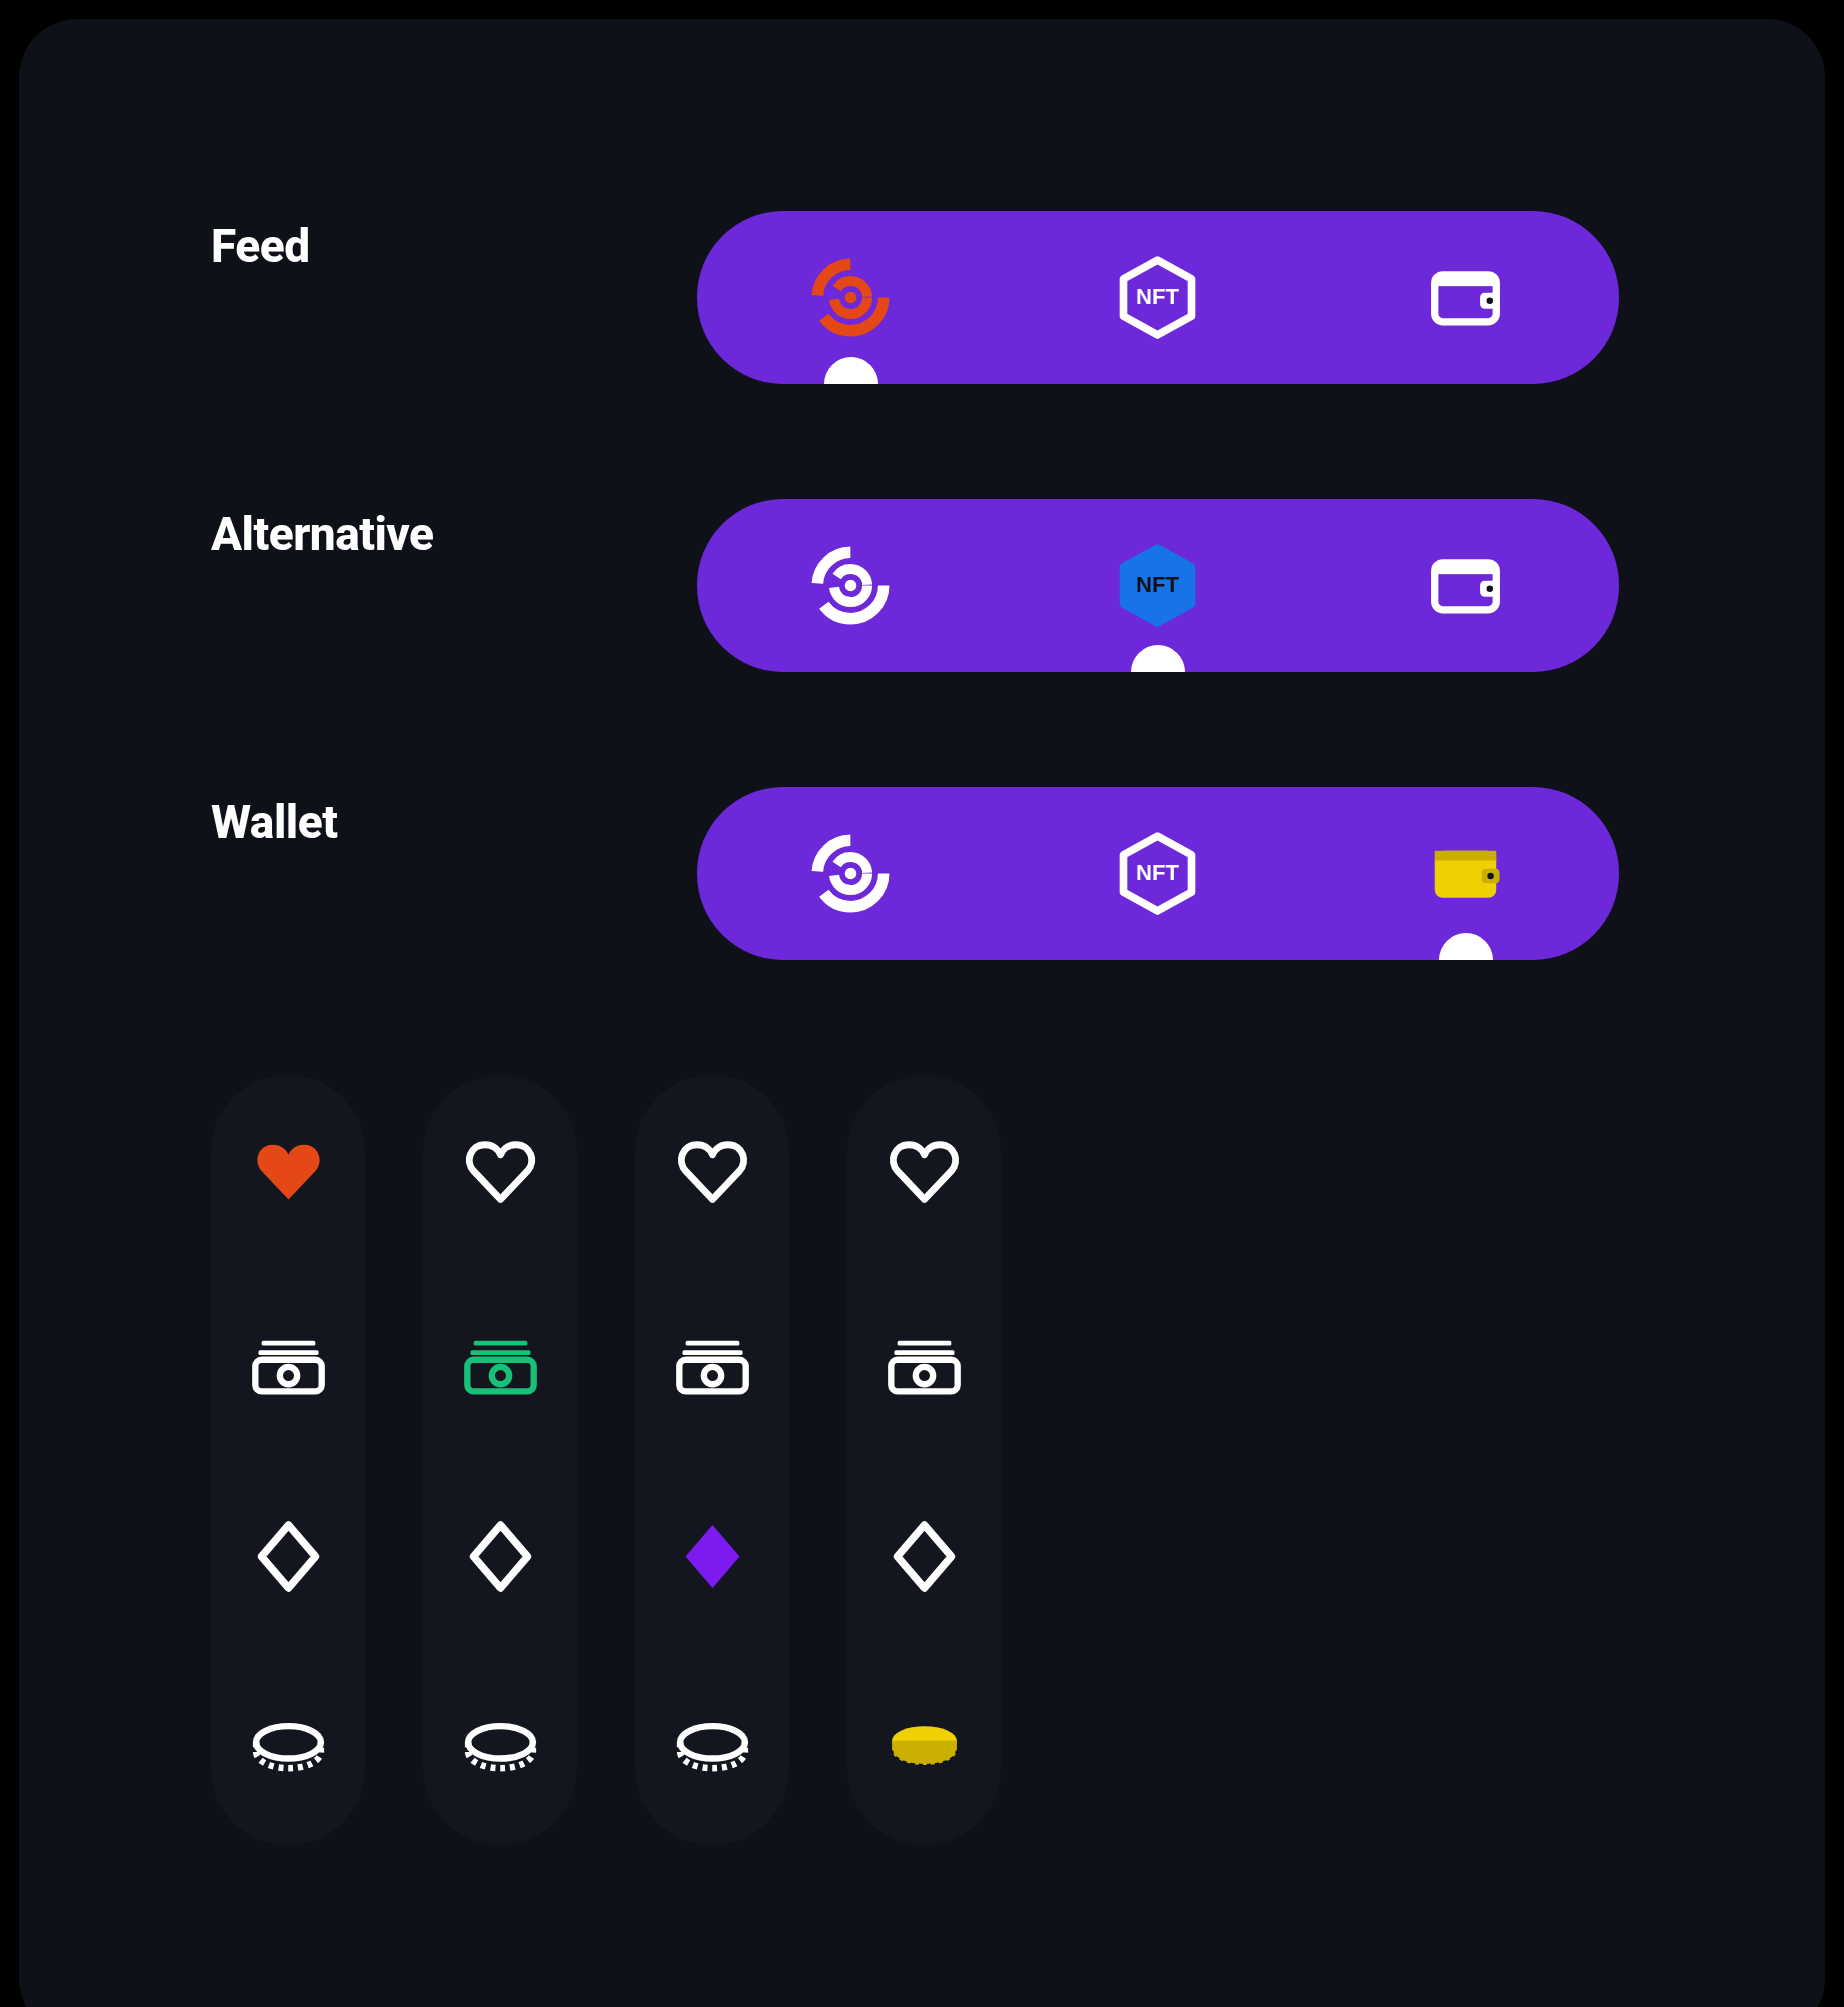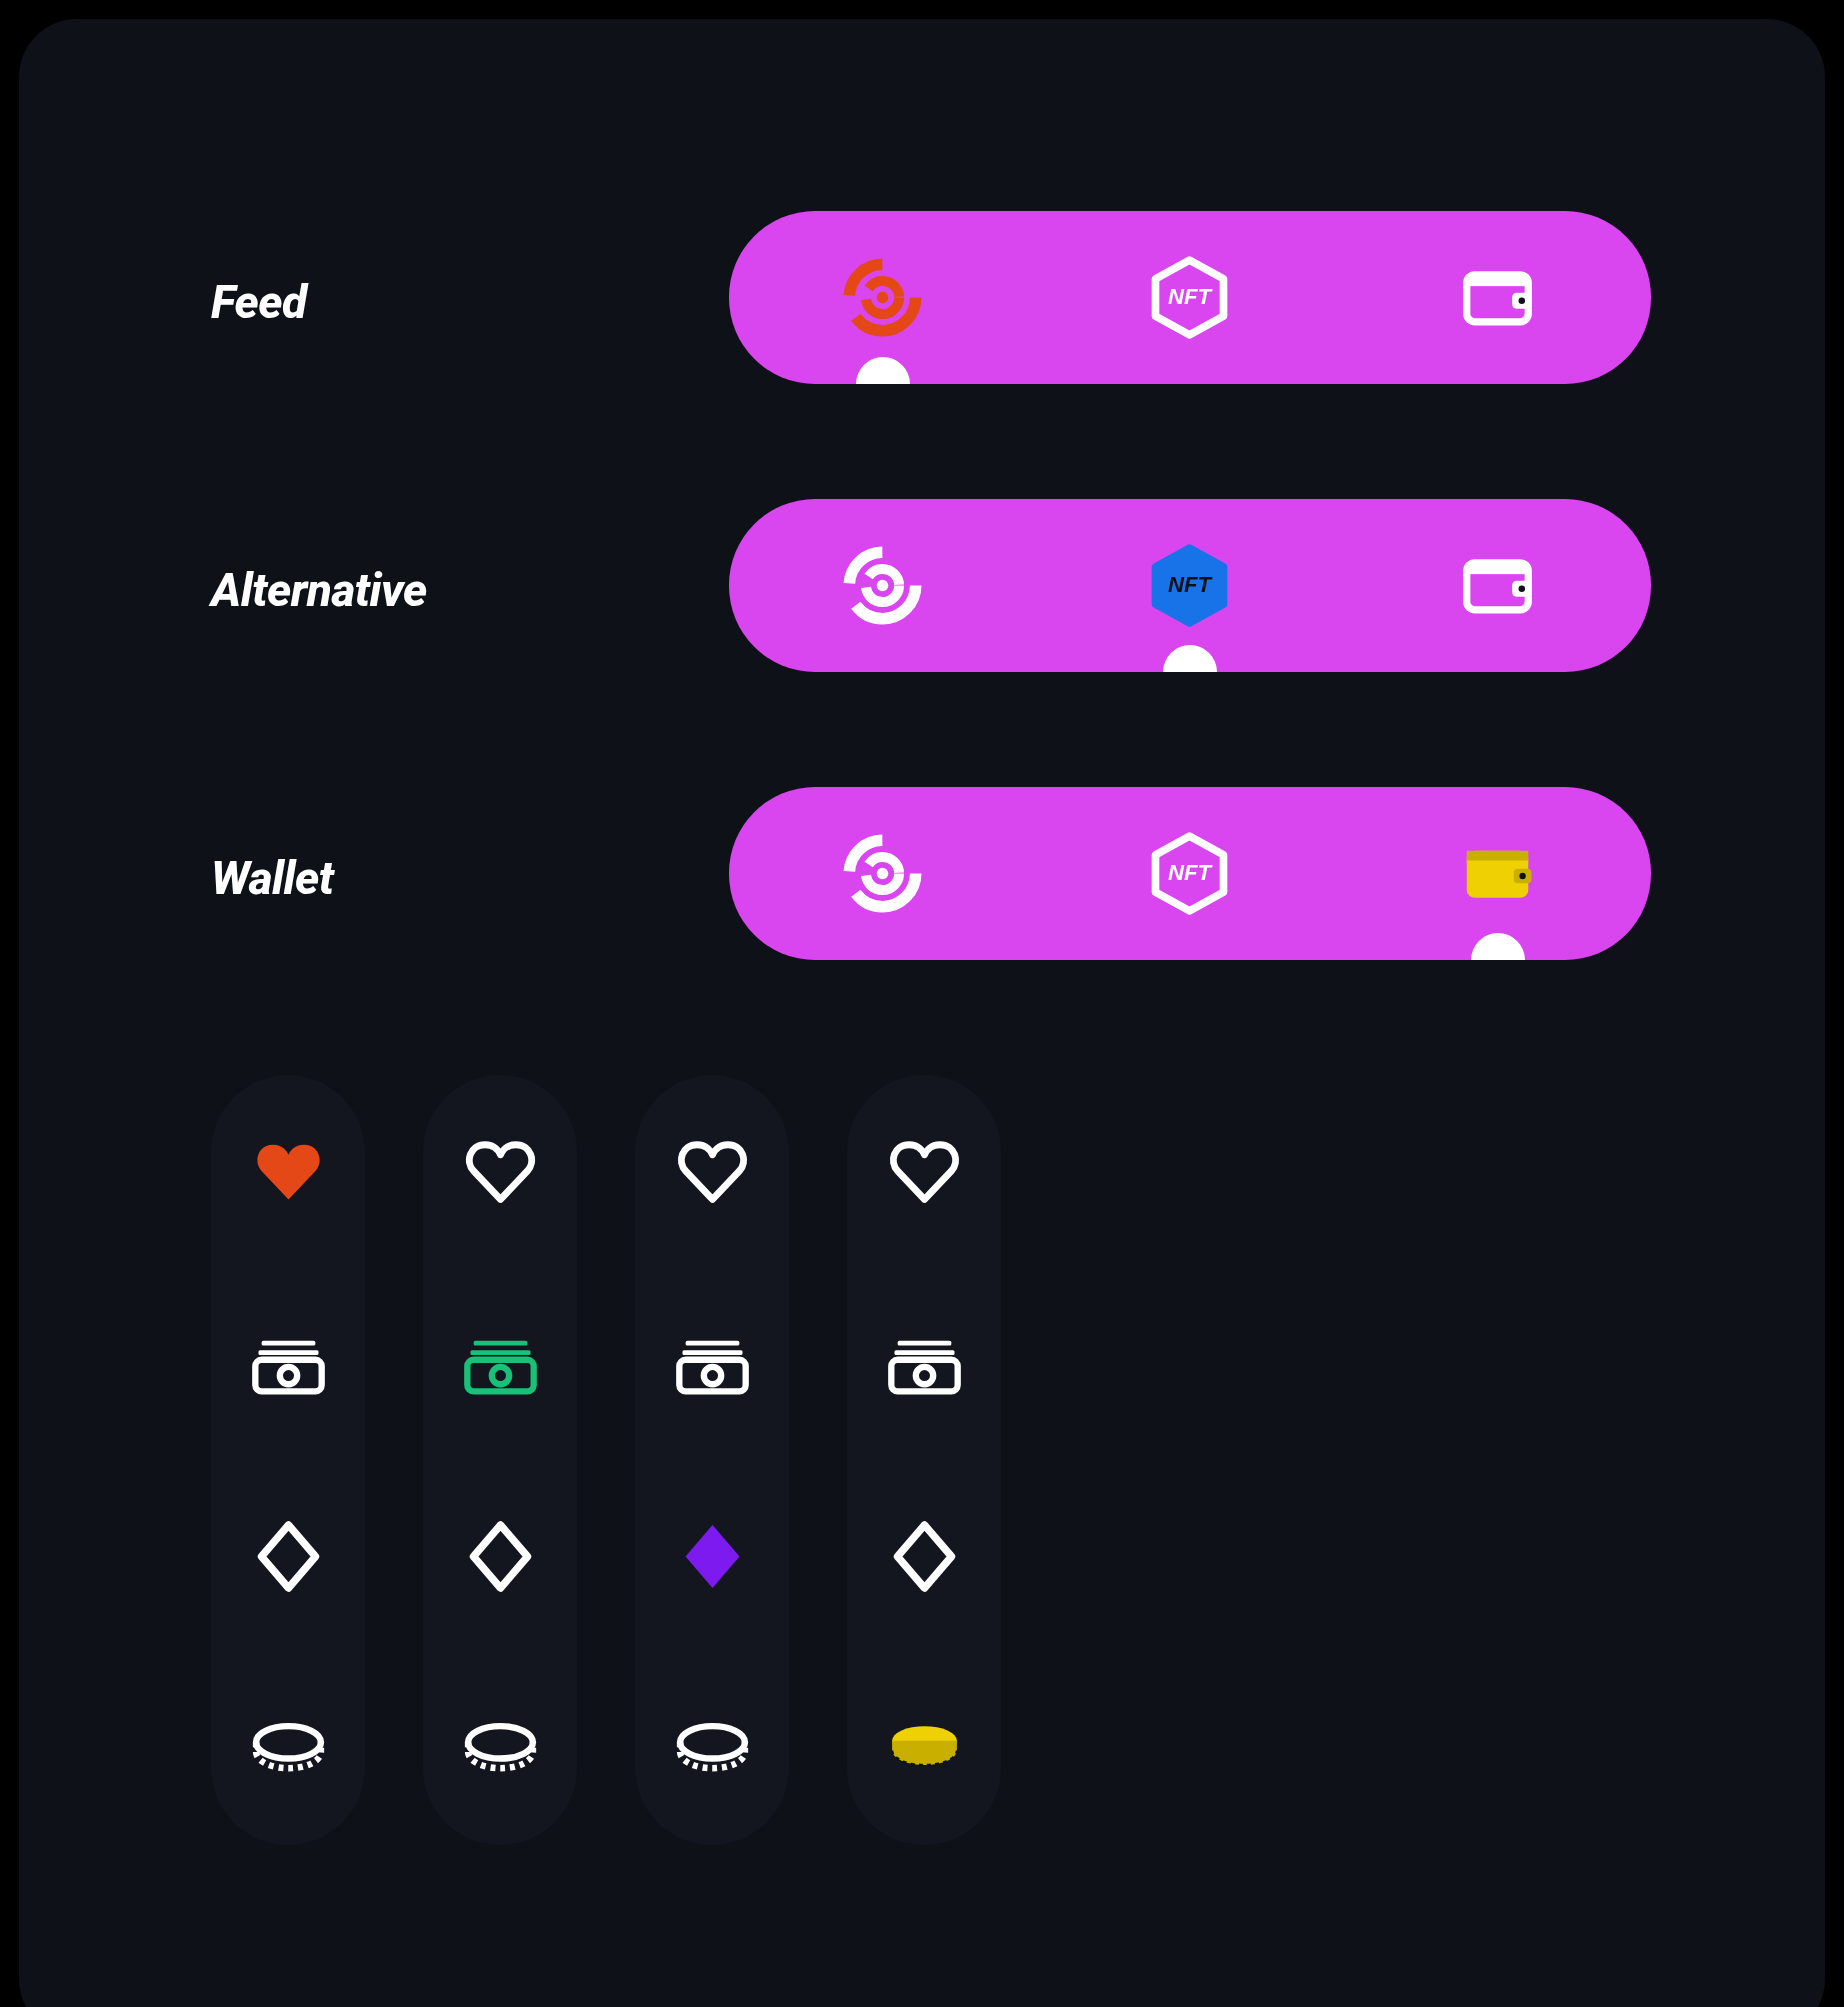--- a/index.html
+++ b/index.html
@@ -16,40 +16,39 @@
     width: 1845px;
     background: #0e1118;
     border-radius: 58px;
     padding: 192px 144px 192px 192px;
     color: #fff;
   }
 
   
   .row {
     display: flex;
-    align-items: center;
-    gap: 115px;
+    align-items: flex-start;
+    gap: 83px;
     margin-bottom: 115px;
-    font-style: italic;
   }
   .row:last-child { margin-bottom: 0; }
 
   .row-label {
     width: 403px;
     flex: 0 0 403px;
     font-size: 46px;
     font-weight: 800;
     letter-spacing: -0.5px;
     line-height: 1.1;
     padding-top: 9.6px;
   }
 
   
   .hpill {
-    background: #d946ef;
+    background: #6d28d9;
     border-radius: 86px;
     height: 173px;
     width: 922px;
     display: flex;
     align-items: center;
     justify-content: space-around;
     position: relative;
     overflow: hidden;
   }
 

